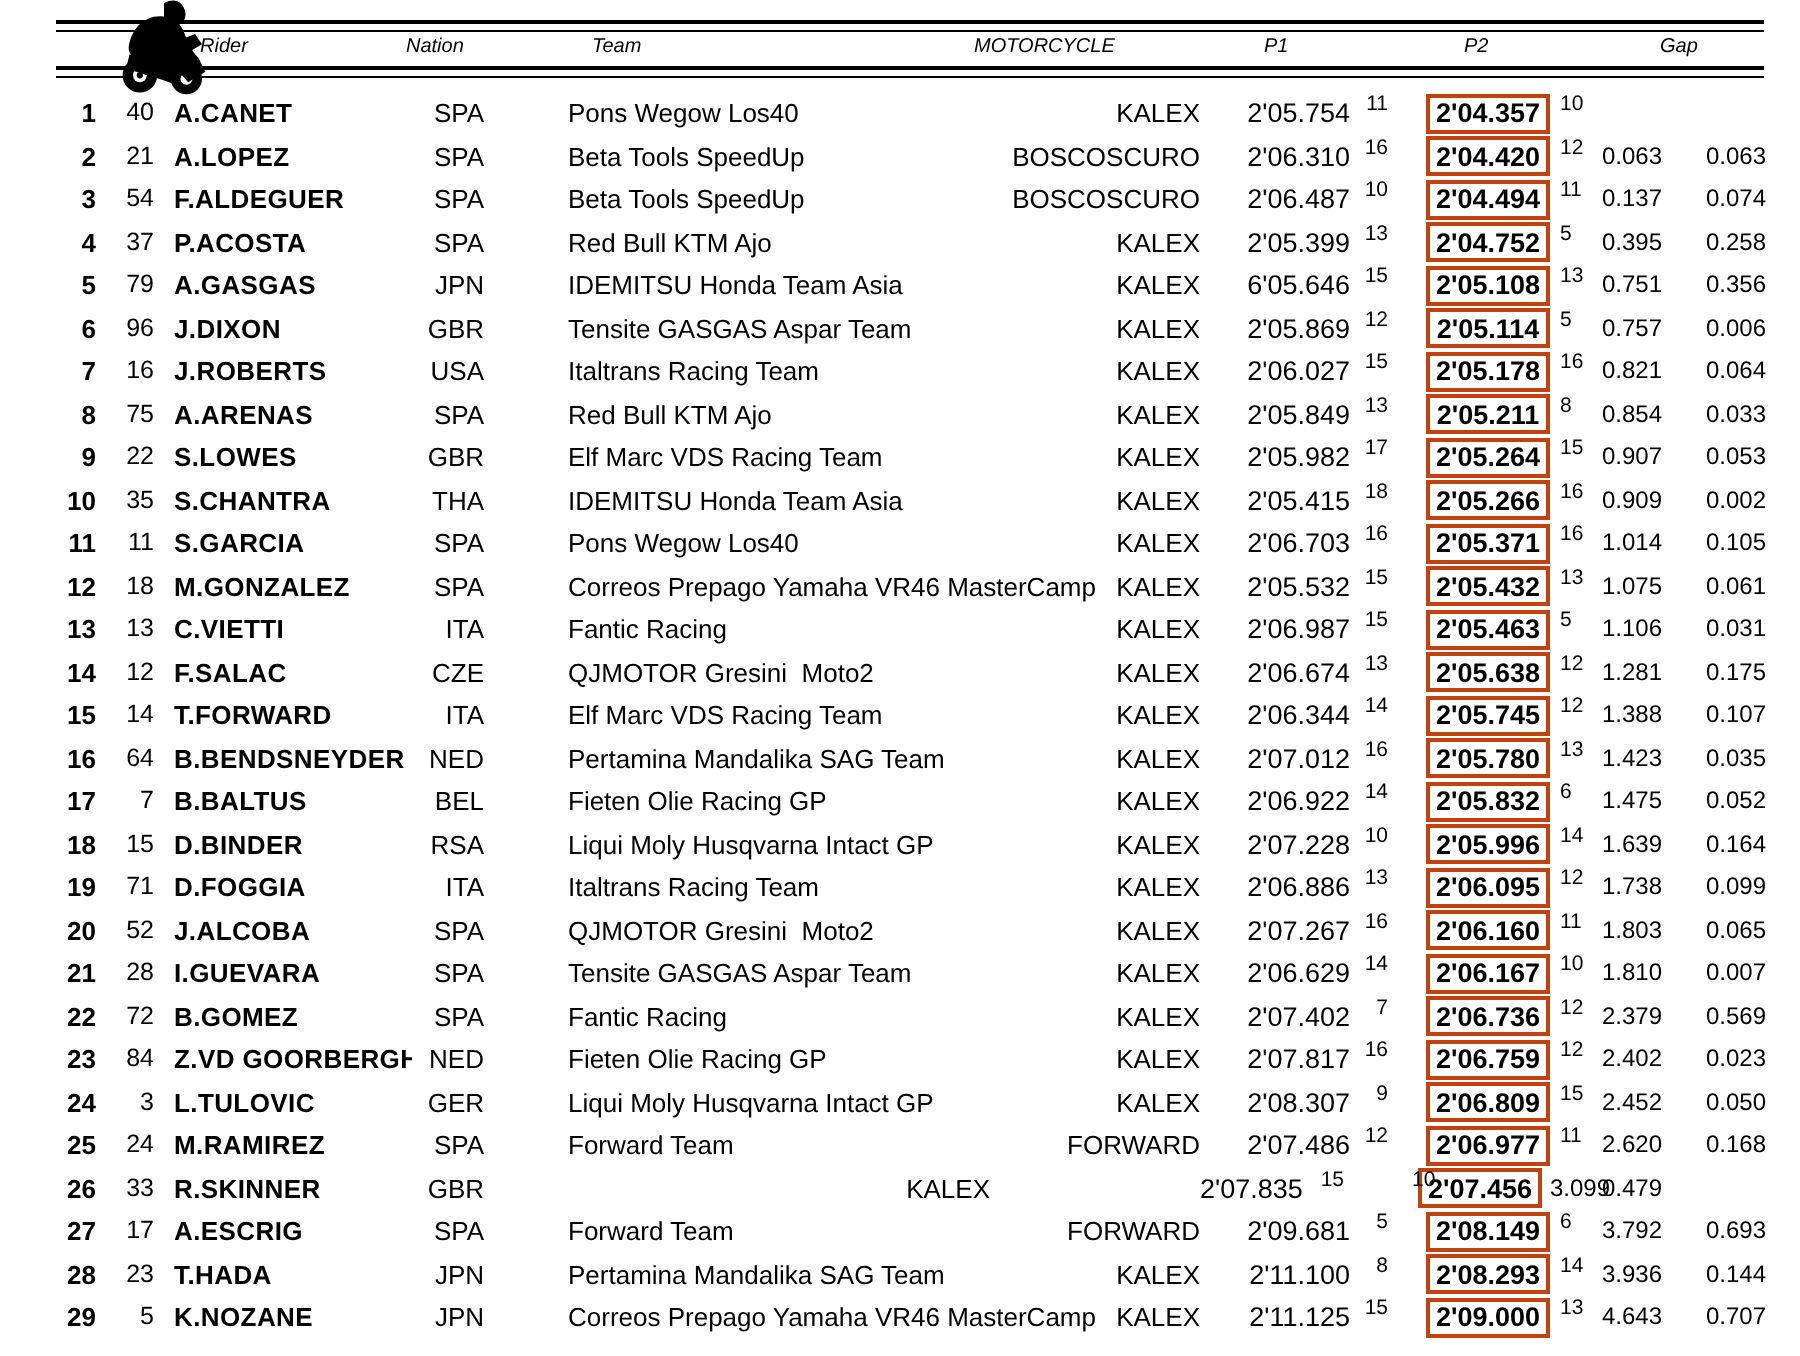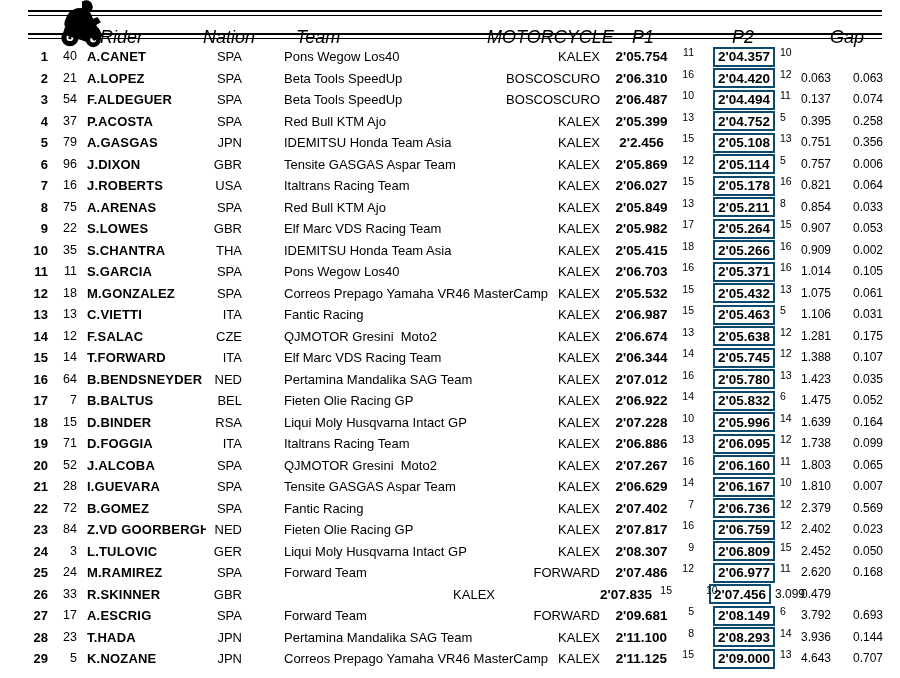--- a/index.html
+++ b/index.html
@@ -10,44 +10,44 @@
   }
   .sheet{position:absolute;inset:0;}
   
   .header-band{position:absolute;left:0;top:0;width:900px;height:46px;}
   .rule{position:absolute;left:28px;width:854px;height:2px;background:#000;}
   .rule.r1{top:10px;}
   .rule.r2{top:15px;height:1px;}
   .rule.r3{top:33px;}
   .rule.r4{top:38px;height:1px;}
   .hlabel{
-    position:absolute;top:29px;font-style:italic;font-size:18px;
+    position:absolute;top:16px;font-style:italic;font-size:10px;
     white-space:nowrap;line-height:16px;
   }
   .bike-icon{position:absolute;left:56px;top:-2px;width:52px;height:50px;z-index:2;}
   
   .rows{position:absolute;left:28px;top:46px;width:869px;}
   .row{
     display:grid;
     grid-template-columns:20px 29px 5px 124px 36px 5px 248px 105px 8px 67px 22px 4px 74px 26px 52px 44px;
     height:21.5px;align-items:center;
   }
   .c{font-size:13px;line-height:15px;white-space:nowrap;}
   .c.pos{font-weight:bold;text-align:right;}
   .c.num{text-align:right;font-size:12.5px;}
   .c.rider{font-weight:bold;padding-left:5px;overflow:hidden;letter-spacing:.2px;}
   .c.nation{text-align:right;}
   .c.team{padding-left:5px;overflow:visible;white-space:pre;margin-left:32px;}
   .c.moto{text-align:right;}
-  .c.time{font-size:13.5px;text-align:center;font-weight:bold;}
+  .c.time{font-size:13.5px;text-align:right;}
   .c.laps{font-size:10.5px;text-align:right;position:relative;top:-4px;padding-right:3px;}
   .c.laps2{font-size:10.5px;text-align:left;position:relative;top:-4px;padding-left:5px;}
   .p2wrap{width:74px;}
   .p2box{
-    border:2px solid #0c4a6e;height:16px;display:flex;align-items:center;justify-content:center;
+    border:2px solid #c2410c;height:16px;display:flex;align-items:center;justify-content:center;
     font-weight:bold;font-size:13.5px;background:#fff;margin-left:12px;
   }
   .c.gap{font-size:12px;text-align:left;}
 </style>
 </head>
 <body>
 
 <div class="sheet">
 
   <div class="header-band">
@@ -163,21 +163,21 @@
       <div class="row">
         <div class="c pos">5</div>
         <div class="c num">79</div>
         <div class="c "></div>
         <div class="c rider">A.GASGAS</div>
         <div class="c nation">JPN</div>
         <div class="c "></div>
         <div class="c team">IDEMITSU Honda Team Asia</div>
         <div class="c moto">KALEX</div>
         <div class="c "></div>
-        <div class="c time">2'2.456</div>
+        <div class="c time">6'05.646</div>
         <div class="c laps">15</div>
         <div class="c "></div>
         <div class="c p2wrap">
           <div class="p2box">2'05.108</div>
         </div>
         <div class="c laps2">13</div>
         <div class="c gap">0.751</div>
         <div class="c gap">0.356</div>
       </div>
       <div class="row">

